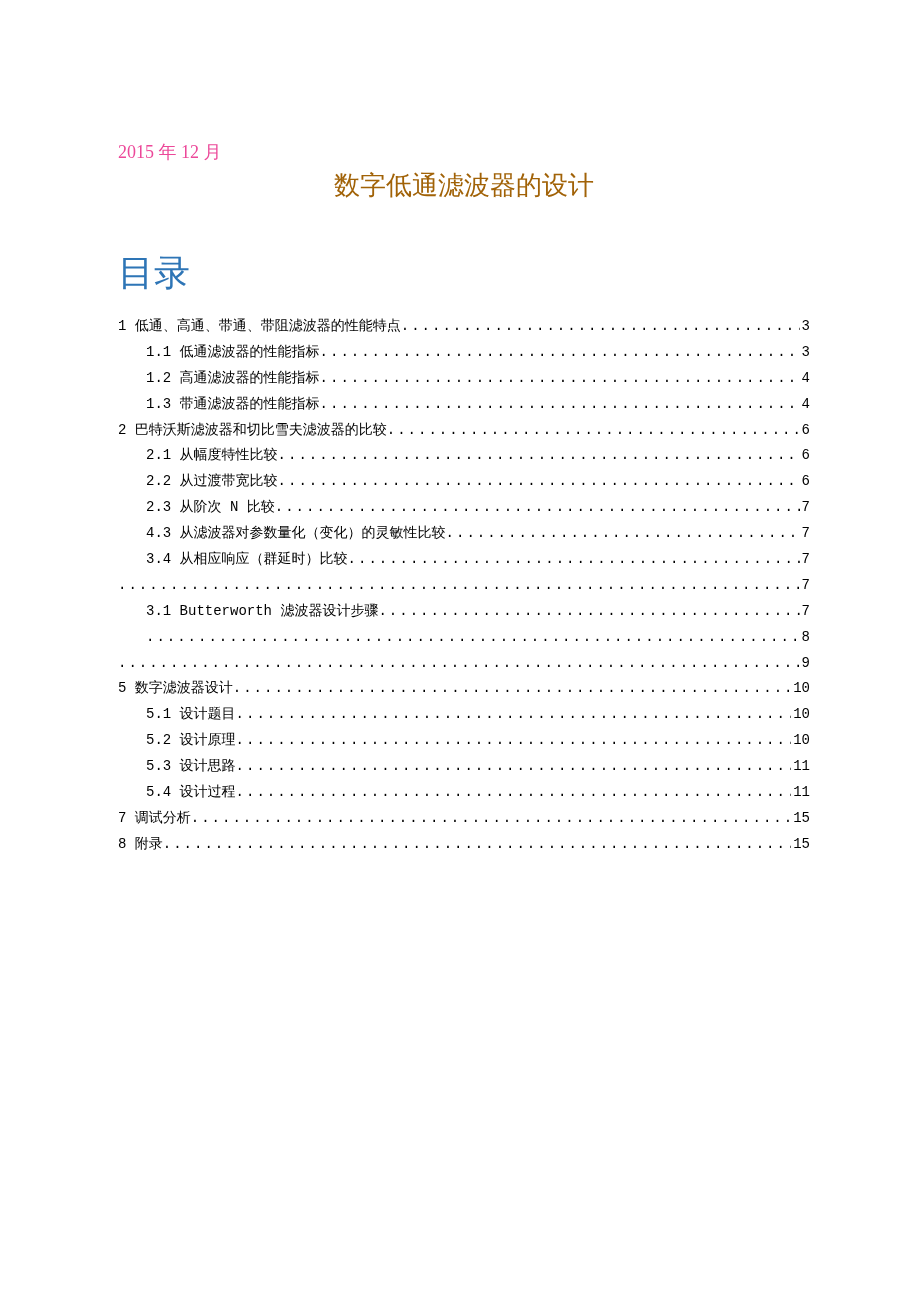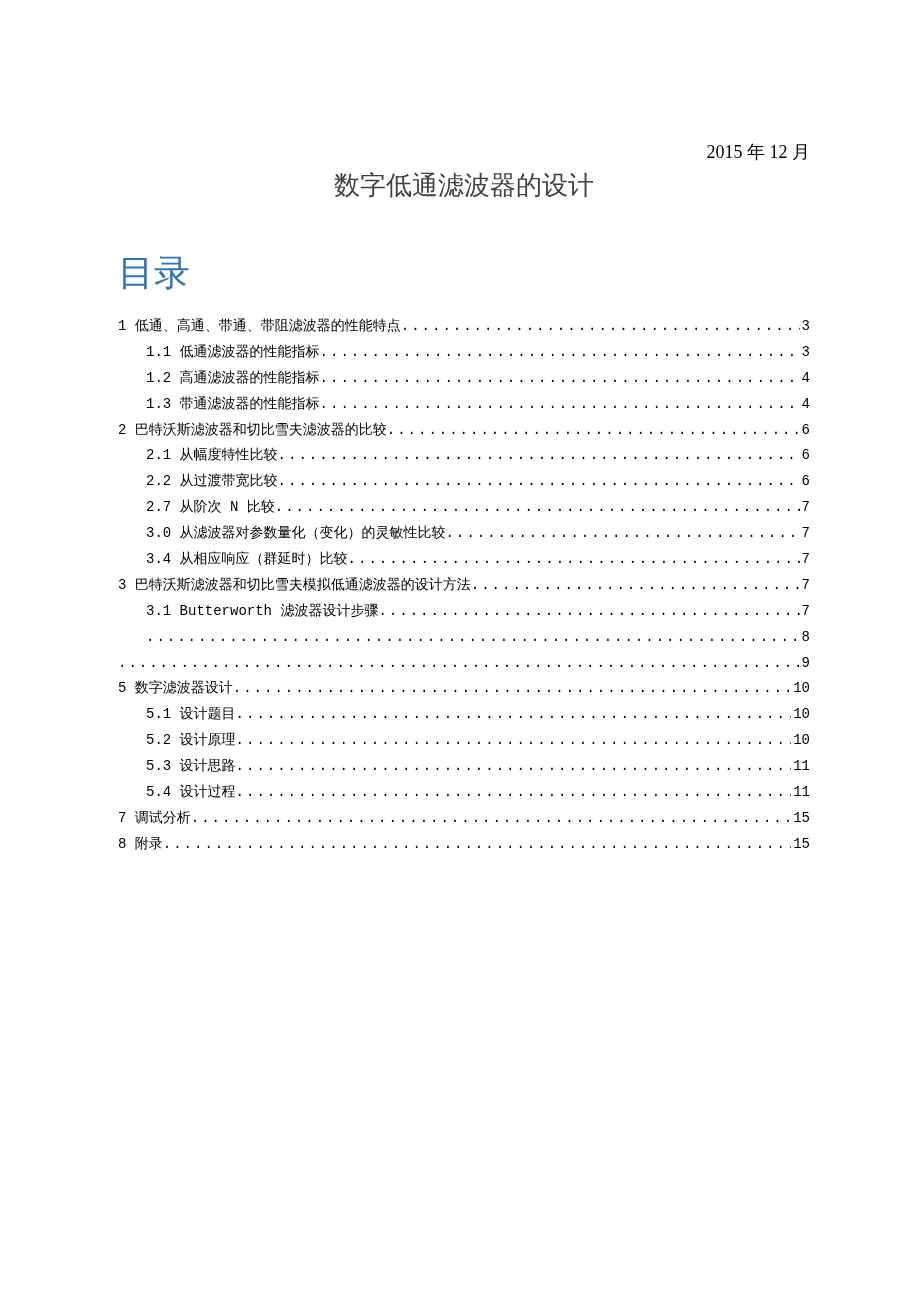--- a/index.html
+++ b/index.html
@@ -8,29 +8,29 @@
     background: #ffffff;
     font-family: "SimSun", "宋体", serif;
     width: 920px;
   }
   .page {
     padding: 140px 110px 60px 118px;
     box-sizing: border-box;
     width: 920px;
   }
   .date-line {
-    text-align: right;
+    text-align: left;
     font-size: 18px;
-    color: #000000;
+    color: #ec4899;
     margin-bottom: 4px;
   }
   .main-title {
     text-align: center;
     font-size: 26px;
-    color: #404040;
+    color: #a16207;
     font-family: "SimSun", "宋体", serif;
     margin-bottom: 46px;
   }
   .toc-heading {
     font-size: 36px;
     color: #2e75b6;
     font-family: "DengXian", "等线", "SimSun", sans-serif;
     margin-bottom: 16px;
   }
   .toc {
@@ -101,36 +101,35 @@
         <span class="toc-label">2.1  从幅度特性比较</span>
         <span class="toc-dots"></span>
         <span class="toc-page">6</span>
       </div>
       <div class="toc-row lvl2">
         <span class="toc-label">2.2  从过渡带宽比较</span>
         <span class="toc-dots"></span>
         <span class="toc-page">6</span>
       </div>
       <div class="toc-row lvl2">
-        <span class="toc-label">2.7  从阶次 N 比较</span>
+        <span class="toc-label">2.3  从阶次 N 比较</span>
         <span class="toc-dots"></span>
         <span class="toc-page">7</span>
       </div>
       <div class="toc-row lvl2">
-        <span class="toc-label">3.0  从滤波器对参数量化（变化）的灵敏性比较</span>
+        <span class="toc-label">4.3  从滤波器对参数量化（变化）的灵敏性比较</span>
         <span class="toc-dots"></span>
         <span class="toc-page">7</span>
       </div>
       <div class="toc-row lvl2">
         <span class="toc-label">3.4  从相应响应（群延时）比较</span>
         <span class="toc-dots"></span>
         <span class="toc-page">7</span>
       </div>
       <div class="toc-row lvl1">
-        <span class="toc-label">3 巴特沃斯滤波器和切比雪夫模拟低通滤波器的设计方法</span>
         <span class="toc-dots"></span>
         <span class="toc-page">7</span>
       </div>
       <div class="toc-row lvl2">
         <span class="toc-label">3.1  Butterworth 滤波器设计步骤</span>
         <span class="toc-dots"></span>
         <span class="toc-page">7</span>
       </div>
       <div class="toc-row lvl2">
         <span class="toc-dots"></span>

